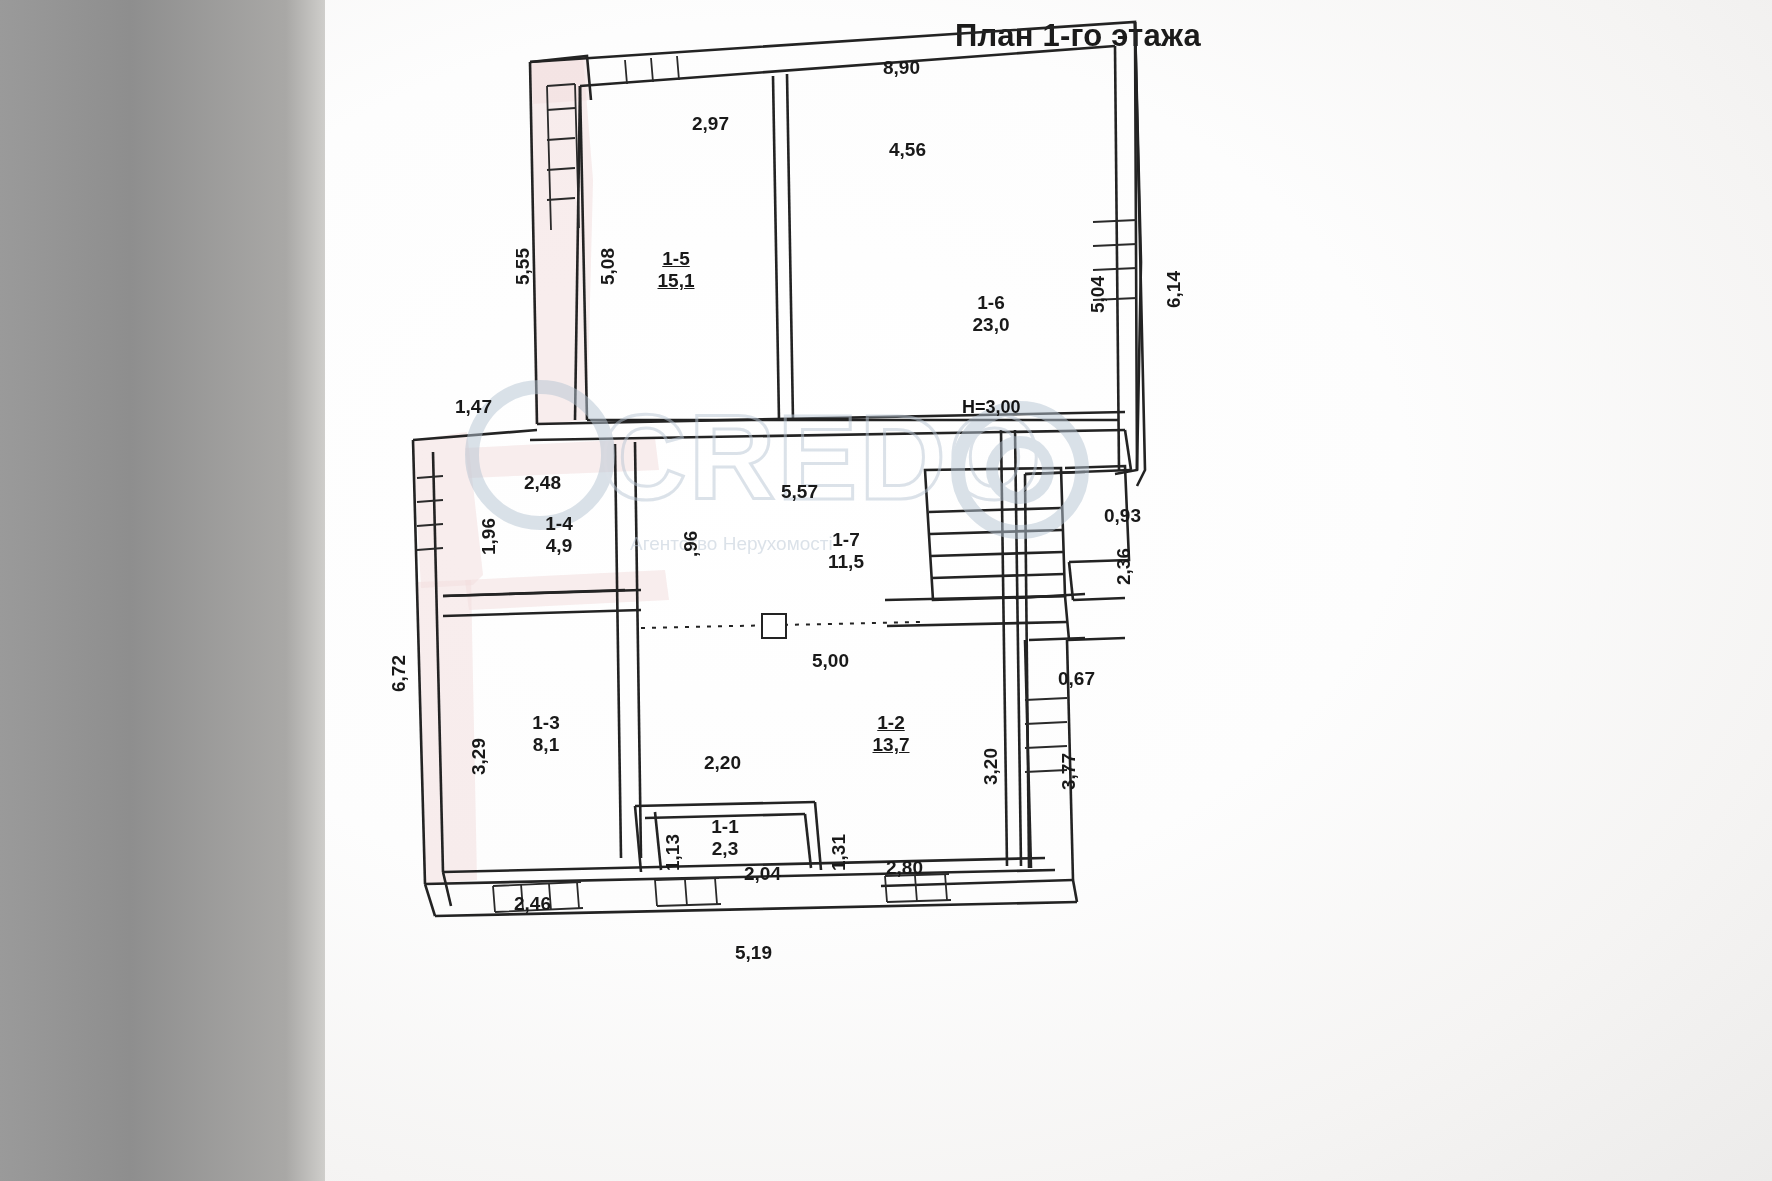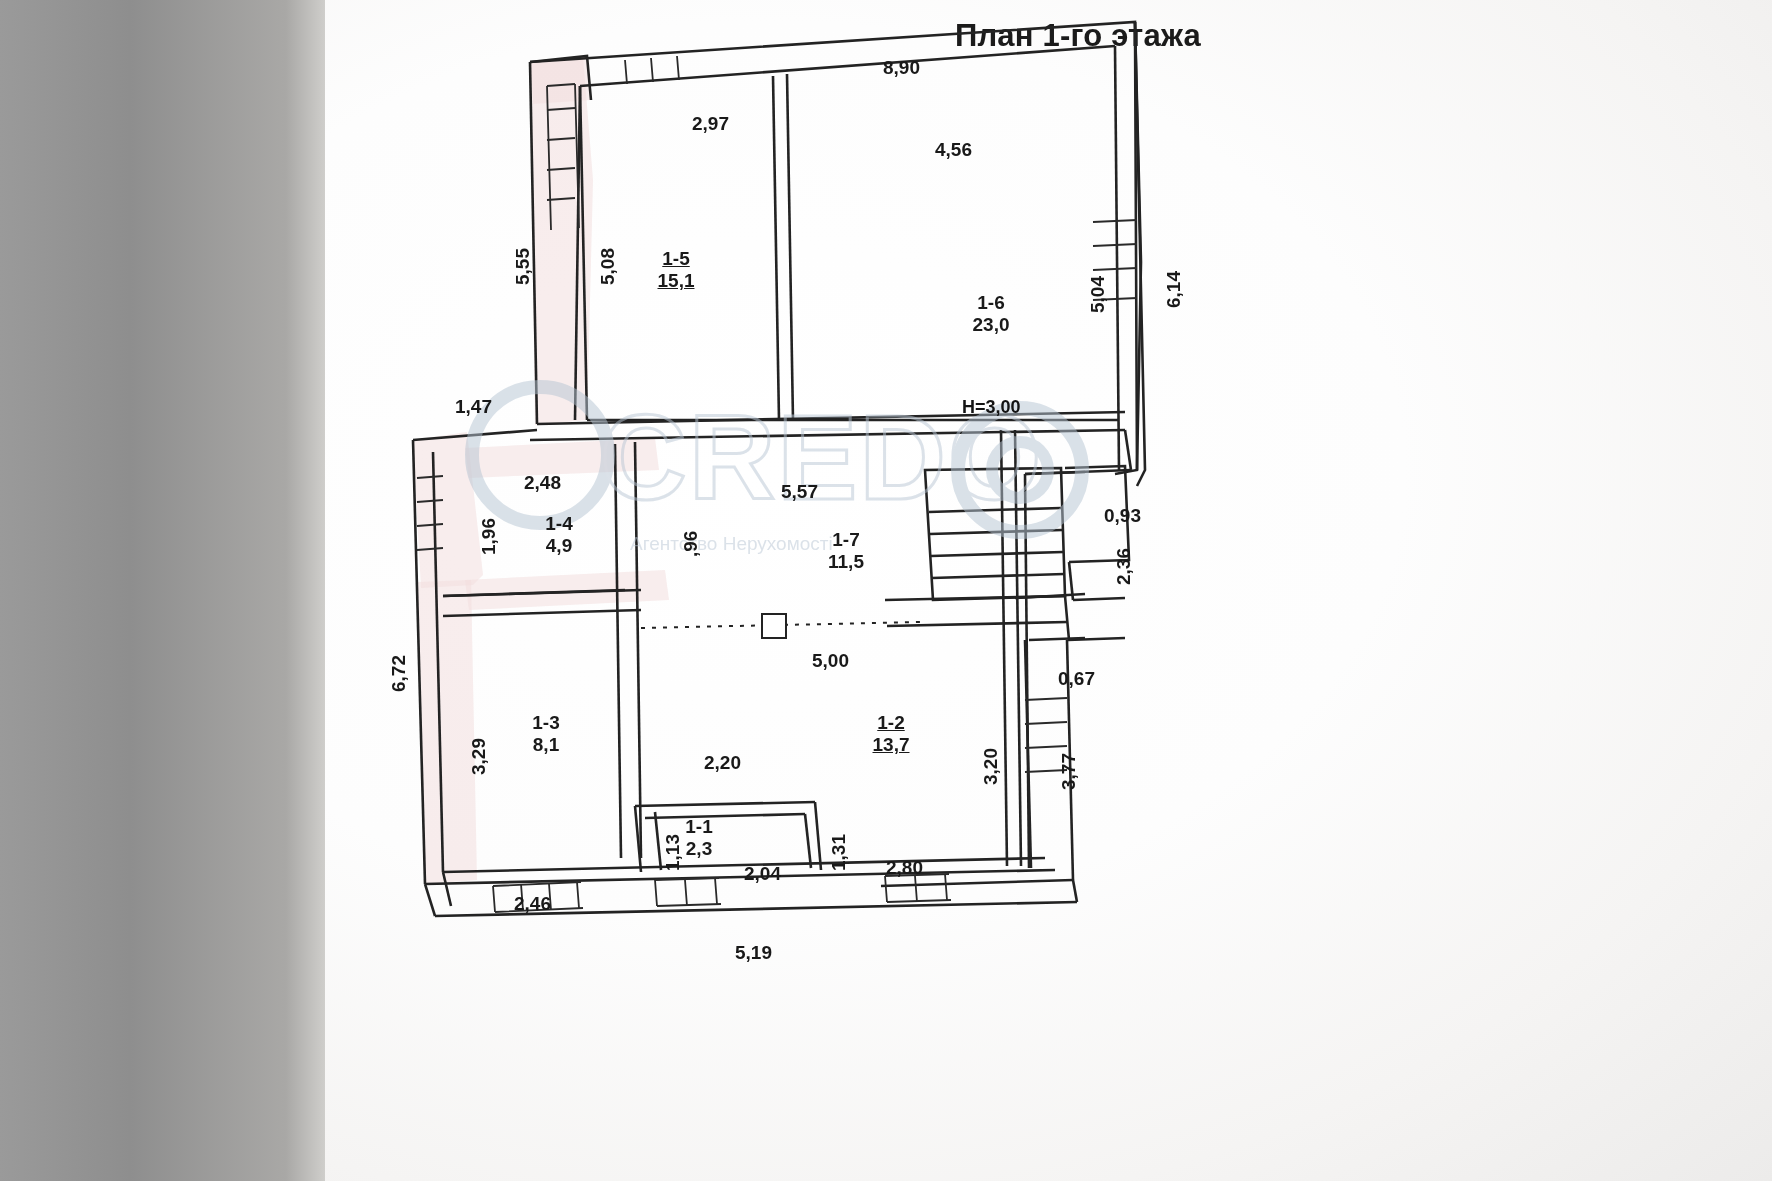--- a/index.html
+++ b/index.html
@@ -239,21 +239,21 @@
           <circle cx="540" cy="95" r="62" fill="none" stroke="#b6c5d3" stroke-width="14"></circle>
           <circle cx="540" cy="95" r="28" fill="none" stroke="#b6c5d3" stroke-width="12"></circle>
           <text class="wm-sub" x="150" y="175">Агентство Нерухомості</text>
         </g>
       </g>
     </svg>
   </div>
 
   <div class="dim" style="left:838px; top:57px;margin-left:45px;">8,90</div>
   <div class="dim" style="left:660px; top:113px;margin-left:32px;">2,97</div>
-  <div class="dim" style="left:935px; top:139px;">4,56</div>
+  <div class="dim" style="left:889px; top:139px;">4,56</div>
 
   <div class="dim v" style="left:512px; top:285px;">5,55</div>
   <div class="dim v" style="left:597px; top:285px;">5,08</div>
 
   <div class="dim v" style="left:1087px; top:313px;">5,04</div>
   <div class="dim v" style="left:1163px; top:308px;">6,14</div>
 
   <div class="dim" style="left:455px; top:396px;">1,47</div>
   <div class="dim" style="left:524px; top:472px;">2,48</div>
   <div class="dim v" style="left:478px; top:555px;">1,96</div>
@@ -303,20 +303,20 @@
   <div class="roomlabel" style="left:511px; top:712px; width:70px;">
     <span class="num">1-3</span>
     <span class="area">8,1</span>
   </div>
 
   <div class="roomlabel" style="left:856px; top:712px; width:70px;text-decoration:underline;">
     <span class="num">1-2</span>
     <span class="area">13,7</span>
   </div>
 
-  <div class="roomlabel" style="left:664px; top:816px; width:70px;">
+  <div class="roomlabel" style="left:690px; top:816px; width:70px;">
     <span class="num">1-1</span>
     <span class="area">2,3</span>
   </div>
 
   <div class="height-note" style="left:962px; top:397px;">H=3,00</div>
 
 </div>
 
 </body></html>

